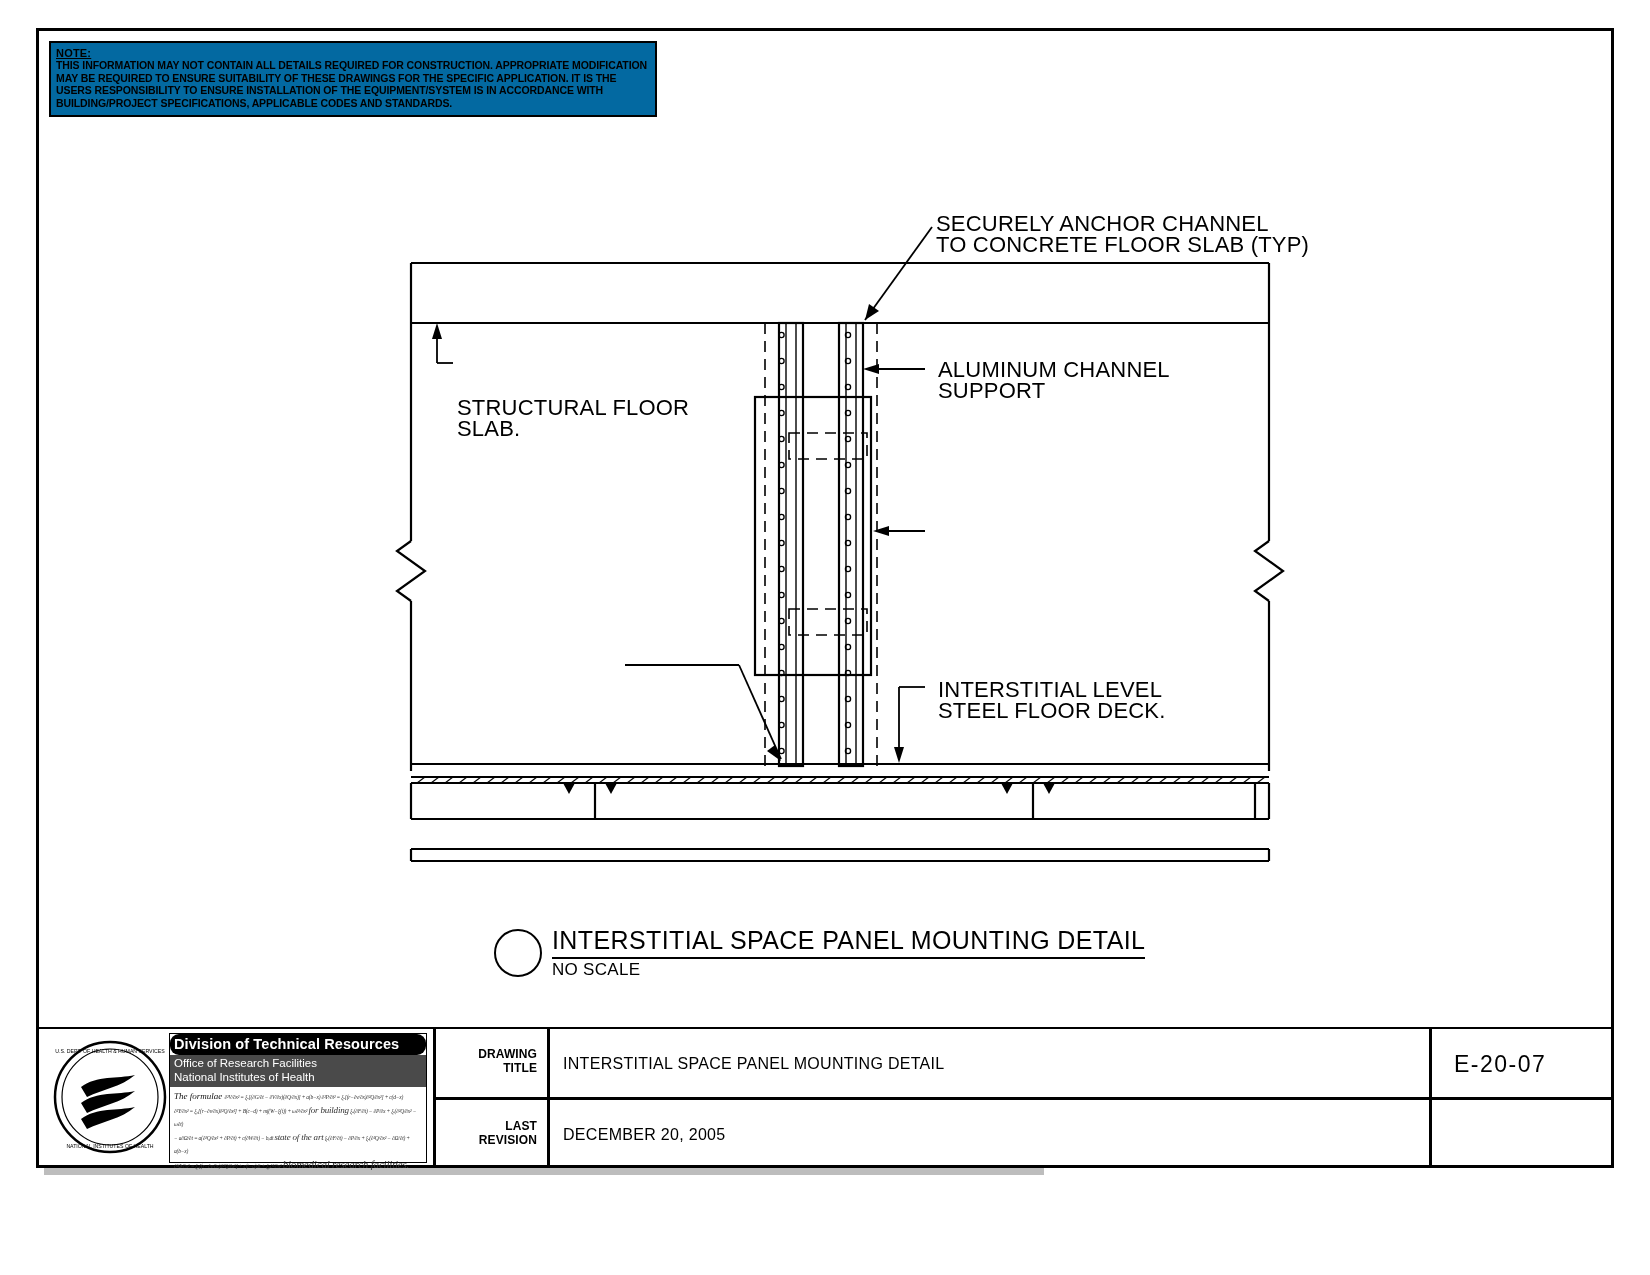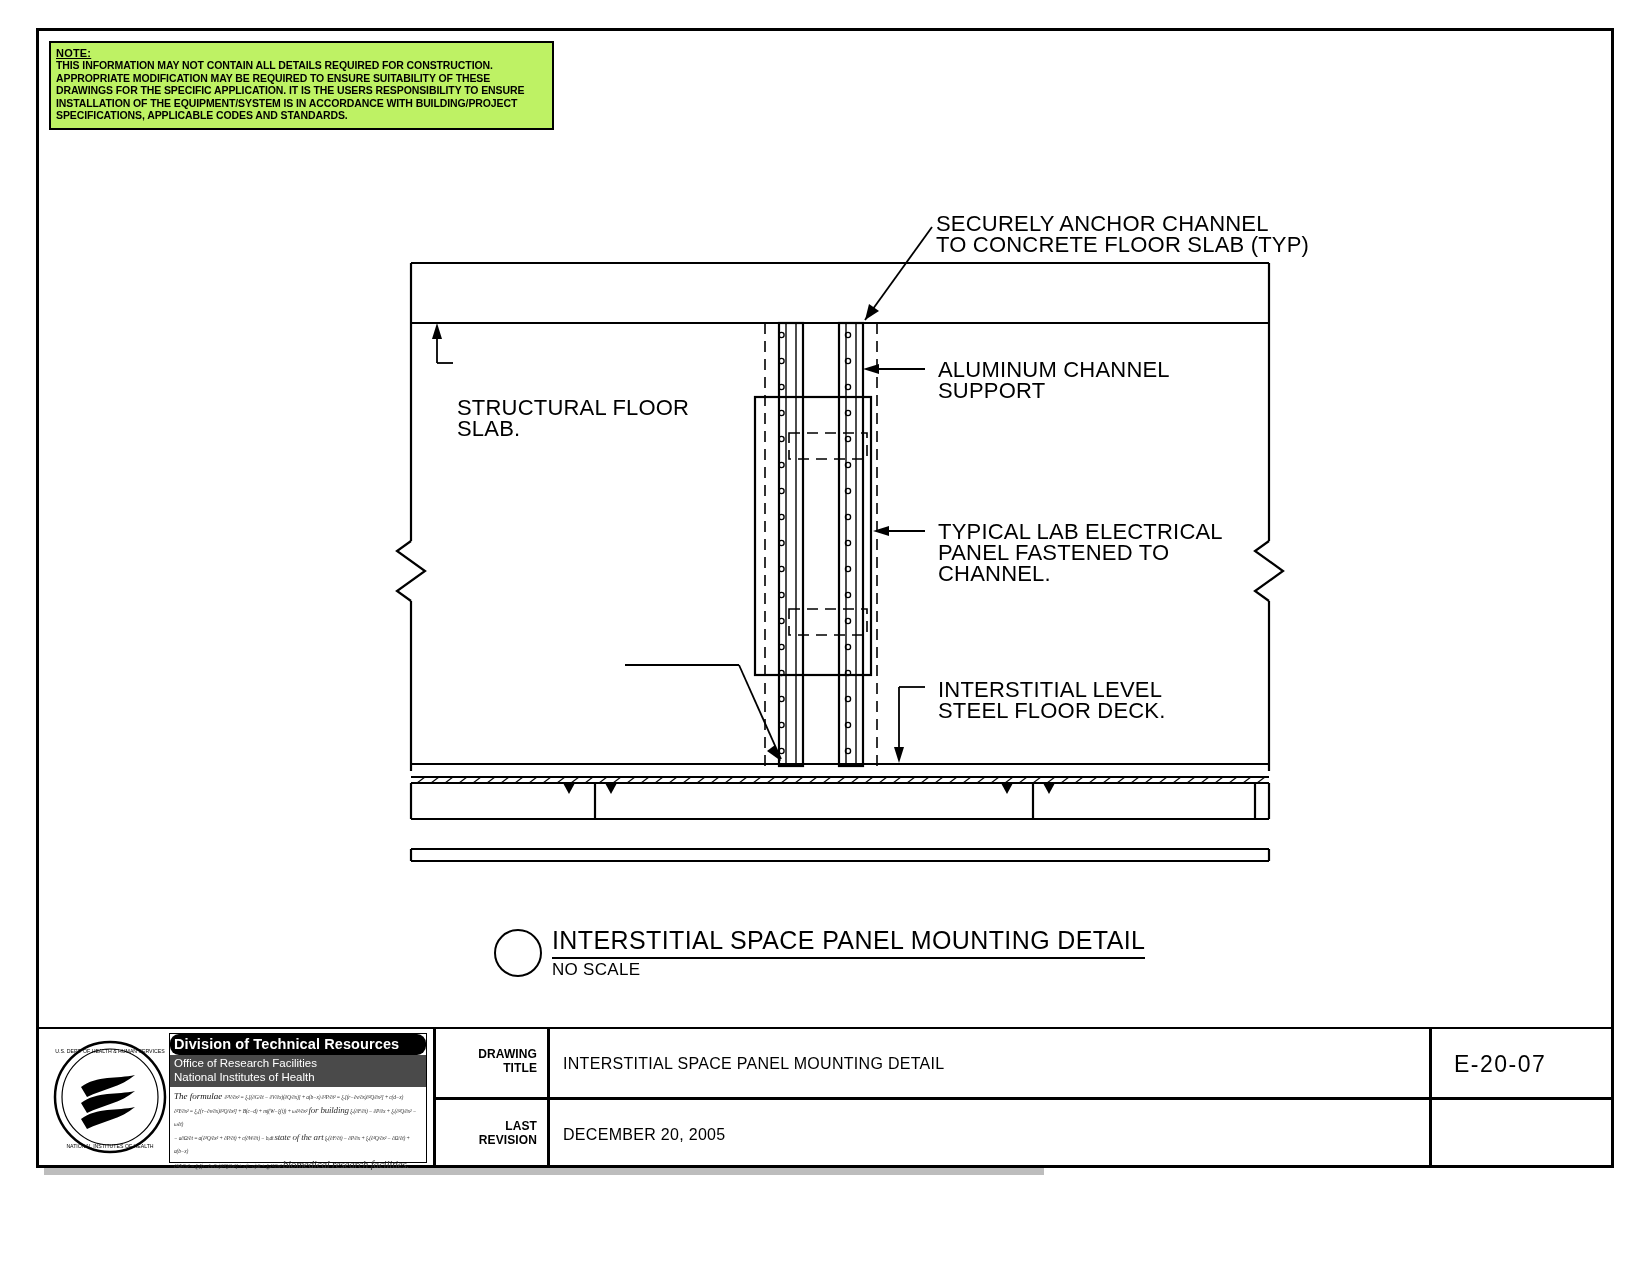--- a/index.html
+++ b/index.html
@@ -37,25 +37,25 @@
     top: 1168px;
     width: 1000px;
     height: 7px;
     background: #bdbdbd;
   }
   
   .note-box {
     position: absolute;
     left: 10px;
     top: 10px;
-    width: 505px;
+    width: 608px;
     border: 2px solid #000;
     box-sizing: border-box;
     padding: 4px 6px 6px 5px;
-    background: #bef264;
+    background: #0369a1;
   }
   .note-title {
     font-size: 11px;
     font-weight: bold;
     text-decoration: underline;
     letter-spacing: 0.2px;
     line-height: 12px;
   }
   .note-body {
     font-size: 10.5px;
@@ -392,23 +392,20 @@
       
       <div class="lbl" style="left:897px; top:182px;">SECURELY ANCHOR CHANNEL
 TO CONCRETE FLOOR SLAB (TYP)</div>
 
       <div class="lbl" style="left:418px; top:325px;margin-top:41px;">STRUCTURAL FLOOR
 SLAB.</div>
 
       <div class="lbl" style="left:899px; top:328px;">ALUMINUM CHANNEL
 SUPPORT</div>
 
-      <div class="lbl" style="left:899px; top:490px;">TYPICAL LAB ELECTRICAL
-PANEL FASTENED TO
-CHANNEL.</div>
 
 
       <div class="lbl" style="left:899px; top:648px;">INTERSTITIAL LEVEL
 STEEL FLOOR DECK.</div>
 
       
       <div class="detail-title-wrap">
         <div class="detail-circle"></div>
         <div class="detail-title">INTERSTITIAL SPACE PANEL MOUNTING DETAIL</div>
         <div class="detail-sub">NO SCALE</div>

